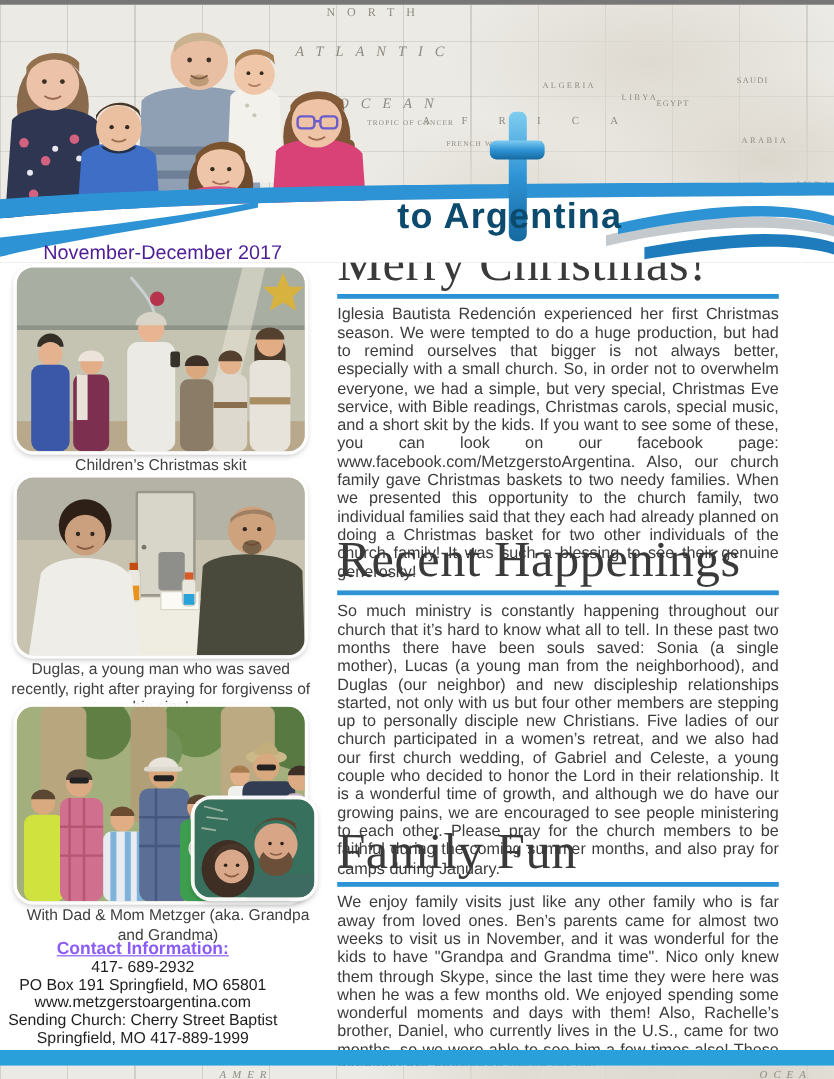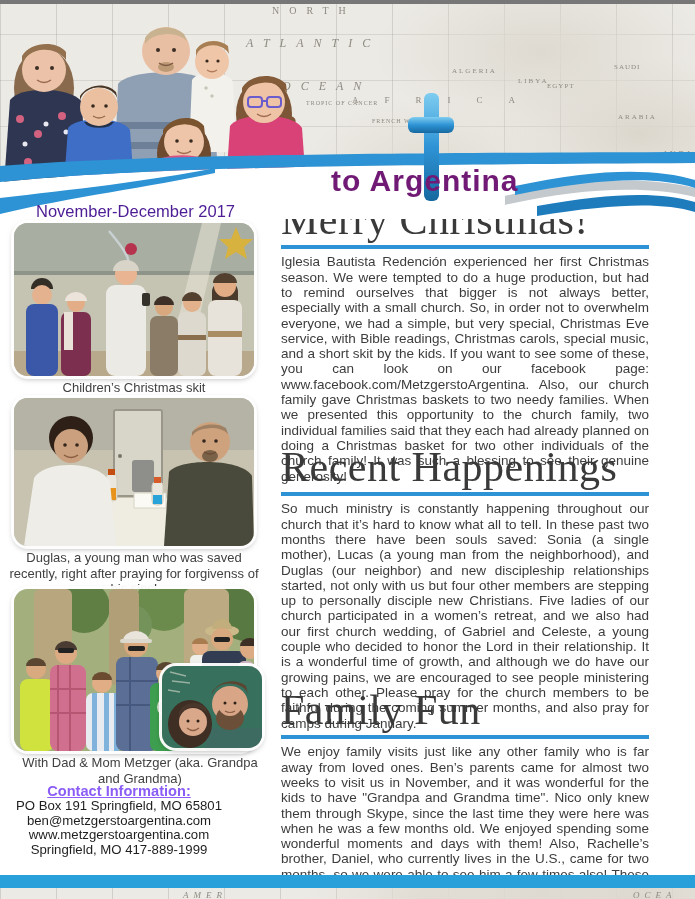--- a/index.html
+++ b/index.html
@@ -18,21 +18,21 @@
   .map-label{position:absolute;color:#8e8b82;font-family:"Liberation Serif",serif;
              white-space:nowrap;line-height:1;z-index:1;}
   
   #family-photo{position:absolute;left:0;top:0;width:320px;height:180px;z-index:1;}
   #swoosh{position:absolute;left:0;top:130px;width:695px;height:85px;z-index:2;}
   #logo{position:absolute;left:326px;top:97px;z-index:4;font-weight:bold;font-size:61px;
         letter-spacing:2px;color:#161616;line-height:1;white-space:nowrap;}
   #logo .gap{display:inline-block;width:44px;}
   #logo-cross{position:absolute;left:408px;top:89px;width:46px;height:110px;z-index:3;}
   #subtitle{position:absolute;left:331px;top:160px;z-index:4;font-weight:bold;
-            font-size:30px;letter-spacing:1px;color:#701a75;}
+            font-size:30px;letter-spacing:1px;color:#0c4a6e;}
   
   #issue-date{position:absolute;left:36px;top:198px;font-size:16.5px;color:#4c1d95;z-index:3;}
   .photo{position:absolute;border-radius:14px;overflow:hidden;background:#cfcabf;
          box-shadow:0 0 0 3px rgba(255,255,255,.95), 0 2px 6px rgba(0,0,0,.4);}
   .photo svg{display:block;}
   #photo1{left:14px;top:219px;width:240px;height:153px;}
   #photo2{left:14px;top:394px;width:240px;height:148px;}
   #photo3{left:14px;top:585px;width:240px;height:162px;}
   #photo4{left:162px;top:662px;width:100px;height:82px;z-index:5;}
   .caption{position:absolute;text-align:center;font-size:13px;line-height:15.5px;color:#414141;}
@@ -318,23 +318,24 @@
       <circle cx="31" cy="56" r="14" fill="#d9a88a"></circle>
       <path d="M17,52 a15,12 0 0 1 29,-3 L44,42 C36,34 22,36 17,46 Z" fill="#4a372b"></path>
       <circle cx="26" cy="55" r="1.5" fill="#2e2118"></circle>
         <circle cx="36" cy="55" r="1.5" fill="#2e2118"></circle>
       <path d="M25,62 q6,5 12,0" stroke="#8a5d42" stroke-width="1.3" fill="none"></path>
     </svg>
   </div>
 
   <div id="contact">
     <div class="head">Contact Information:</div>
+    <div>417- 689-2932</div>
     <div>PO Box 191 Springfield, MO 65801</div>
-    <div>ben@metzgerstoargentina.com</div>
     <div>www.metzgerstoargentina.com</div>
+    <div>Sending Church: Cherry Street Baptist</div>
     <div>Springfield, MO 417-889-1999</div>
   </div>
 
   <div id="art1" class="article">
     <h2>Merry Christmas!</h2>
     <div class="rule"></div>
     <p>Iglesia Bautista Redención experienced her first Christmas season. We were tempted to do a huge production, but had to remind ourselves that bigger is not always better, especially with a small church. So, in order not to overwhelm everyone, we had a simple, but very special, Christmas Eve service, with Bible readings, Christmas carols, special music, and a short skit by the kids. If you want to see some of these, you can look on our facebook page: www.facebook.com/MetzgerstoArgentina. Also, our church family gave Christmas baskets to two needy families. When we presented this opportunity to the church family, two individual families said that they each had already planned on doing a Christmas basket for two other individuals of the church family! It was such a blessing to see their genuine generosity!</p>
   </div>
   <div id="art2" class="article">
     <h2>Recent Happenings</h2>

